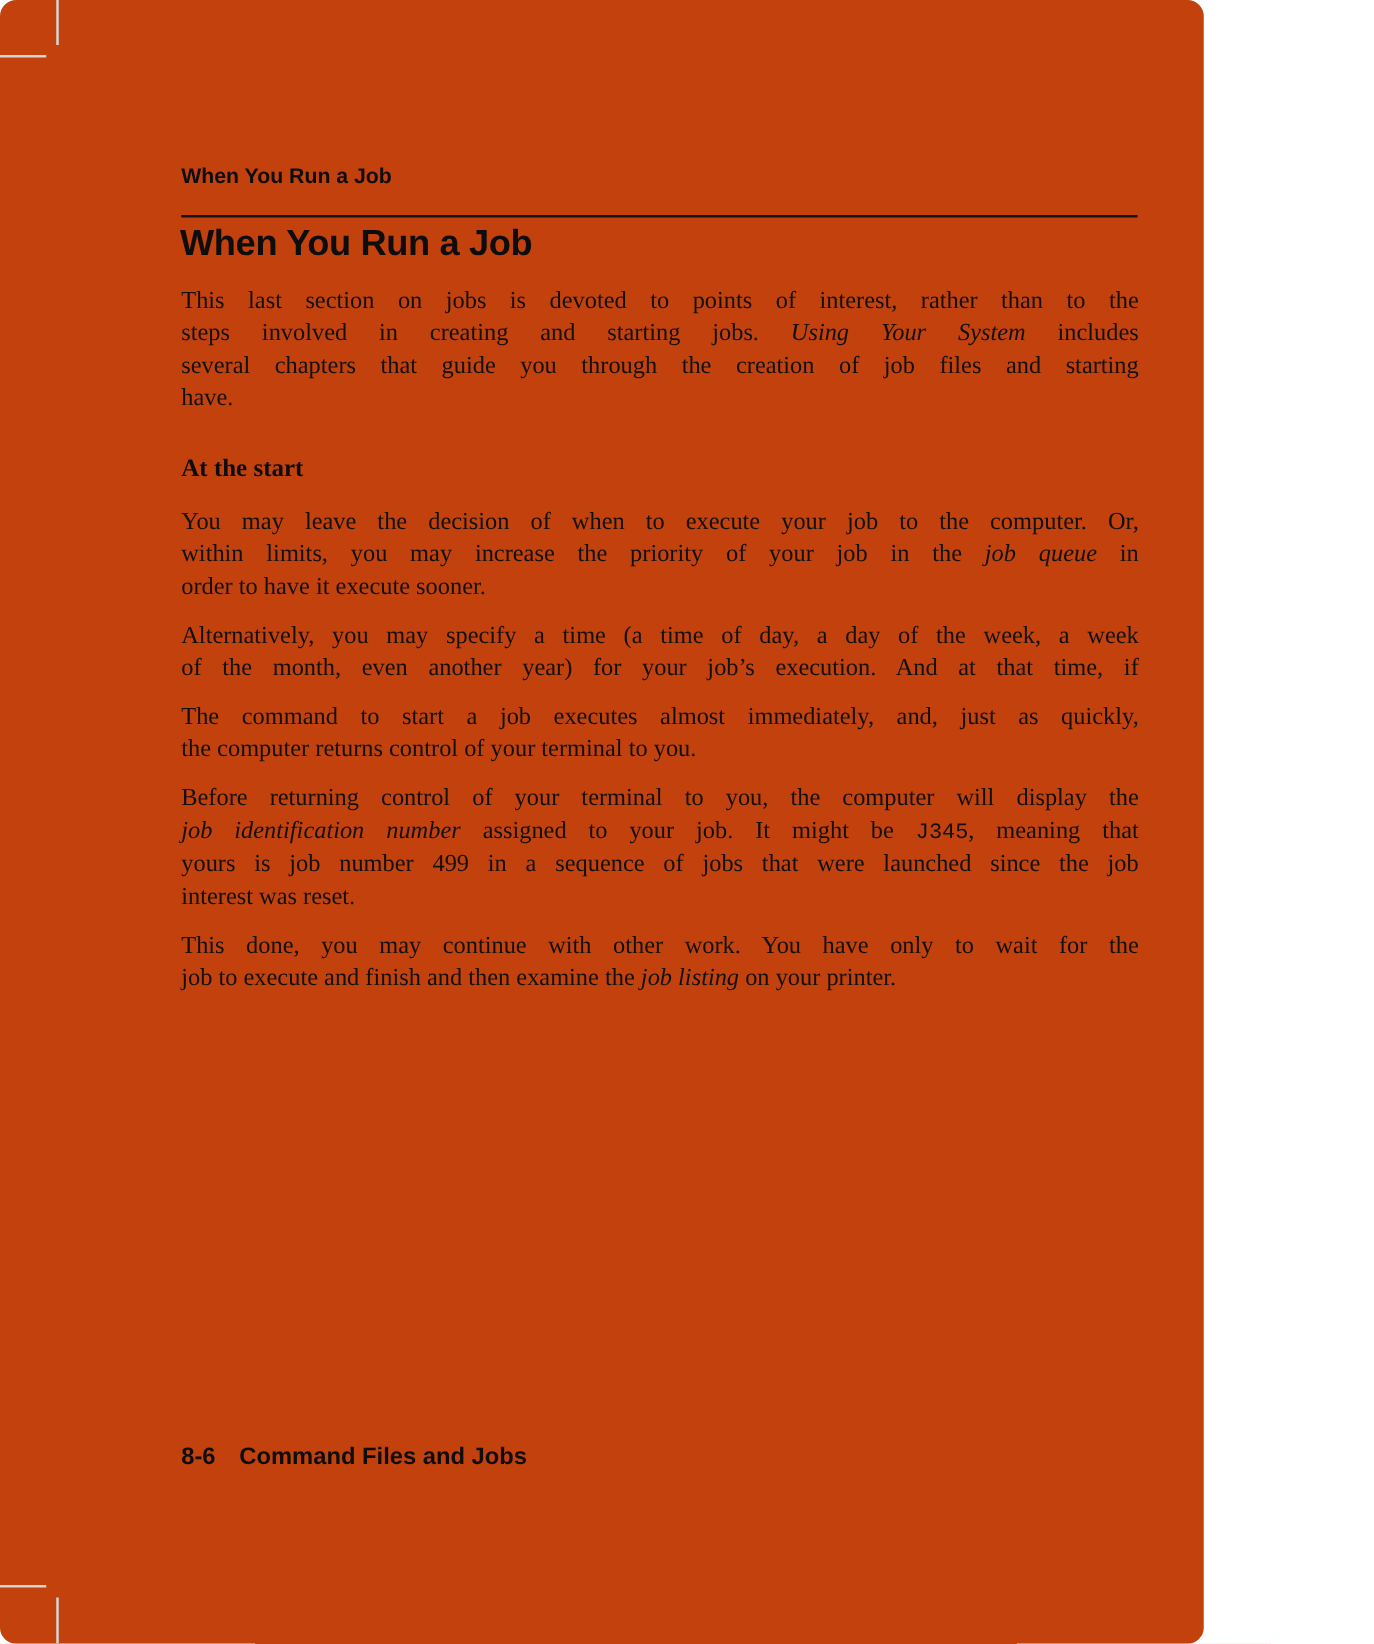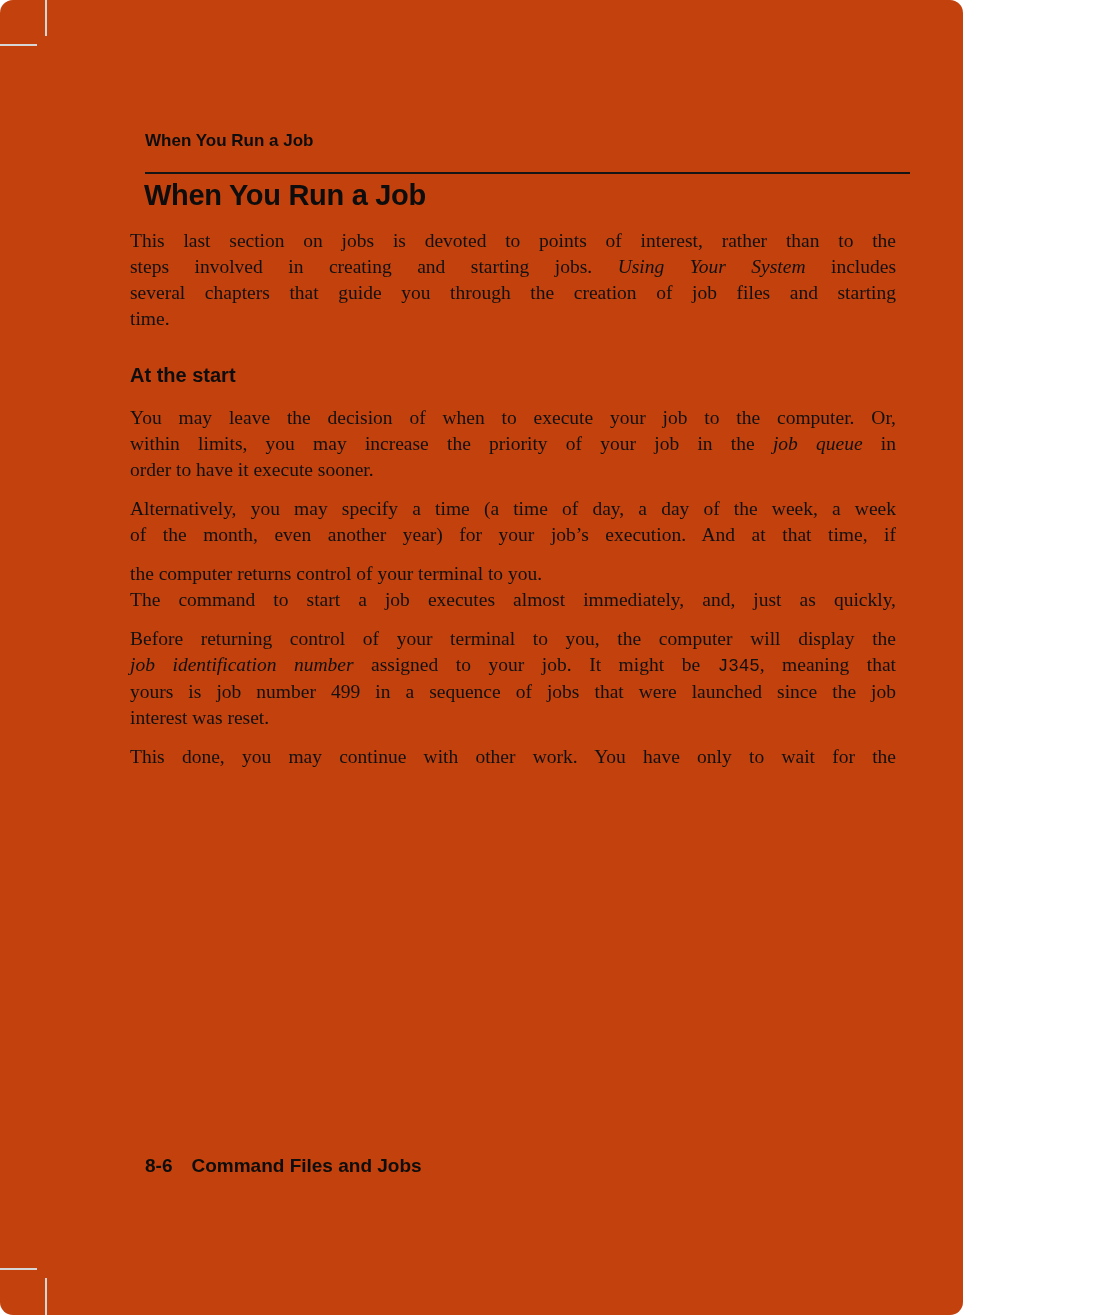--- a/index.html
+++ b/index.html
@@ -46,26 +46,26 @@
     width: 766px;
     font-family: "Liberation Sans", sans-serif;
     font-weight: bold;
     font-size: 29px;
     line-height: 34px;
     letter-spacing: -0.3px;
     color: #0d0d0d;
   }
   .body-sections {
     position: absolute;
-    left: 130px; top: 228px;
+    left: 145px; top: 228px;
     width: 766px;
   }
   .section-heading {
     margin: 31px 0 18px 0;
-    font-family: Liberation Sans, sans-serif;
+    font-family: Liberation Serif, serif;
     font-weight: bold;
     font-size: 20px;
     line-height: 24px;
     color: #0d0d0d;
   }
   .para { margin: 0 0 13px 0; font-size: 19.5px; line-height: 26px; }
   .para .line {
     text-align: justify;
     text-align-last: justify;
     white-space: normal;
@@ -106,44 +106,45 @@
 
   <div class="header-rule"></div>
 
   <div class="page-title">When You Run a Job</div>
 
   <div class="body-sections">
       <div class="para">
         <div class="line"><span>This last section on jobs is devoted to points of interest, rather than to the</span></div>
         <div class="line"><span>steps involved in creating and starting jobs. </span><span class="it">Using Your System</span><span> includes</span></div>
         <div class="line"><span>several chapters that guide you through the creation of job files and starting</span></div>
-        <div class="line last"><span>time.</span></div>
+        <div class="line last"><span>have.</span></div>
       </div>
       <div class="section-heading">At the start</div>
       <div class="para">
         <div class="line"><span>You may leave the decision of when to execute your job to the computer. Or,</span></div>
         <div class="line"><span>within limits, you may increase the priority of your job in the </span><span class="it">job queue</span><span> in</span></div>
         <div class="line last"><span>order to have it execute sooner.</span></div>
       </div>
       <div class="para">
         <div class="line"><span>Alternatively, you may specify a time (a time of day, a day of the week, a week</span></div>
         <div class="line"><span>of the month, even another year) for your job’s execution. And at that time, if</span></div>
       </div>
       <div class="para">
+        <div class="line"><span>The command to start a job executes almost immediately, and, just as quickly,</span></div>
         <div class="line last"><span>the computer returns control of your terminal to you.</span></div>
-        <div class="line"><span>The command to start a job executes almost immediately, and, just as quickly,</span></div>
       </div>
       <div class="para">
         <div class="line"><span>Before returning control of your terminal to you, the computer will display the</span></div>
         <div class="line"><span class="it">job identification number</span><span> assigned to your job. It might be </span><span class="mono">J345</span><span>, meaning that</span></div>
         <div class="line"><span>yours is job number 499 in a sequence of jobs that were launched since the job</span></div>
         <div class="line last"><span>interest was reset.</span></div>
       </div>
       <div class="para">
         <div class="line"><span>This done, you may continue with other work. You have only to wait for the</span></div>
+        <div class="line last"><span>job to execute and finish and then examine the </span><span class="it">job listing</span><span> on your printer.</span></div>
       </div>
     </div>
 
   <div class="footer">
     <span class="pagenum">8-6</span><span class="chapter">Command Files and Jobs</span>
   </div>
 
 </div>
 
 </body></html>

